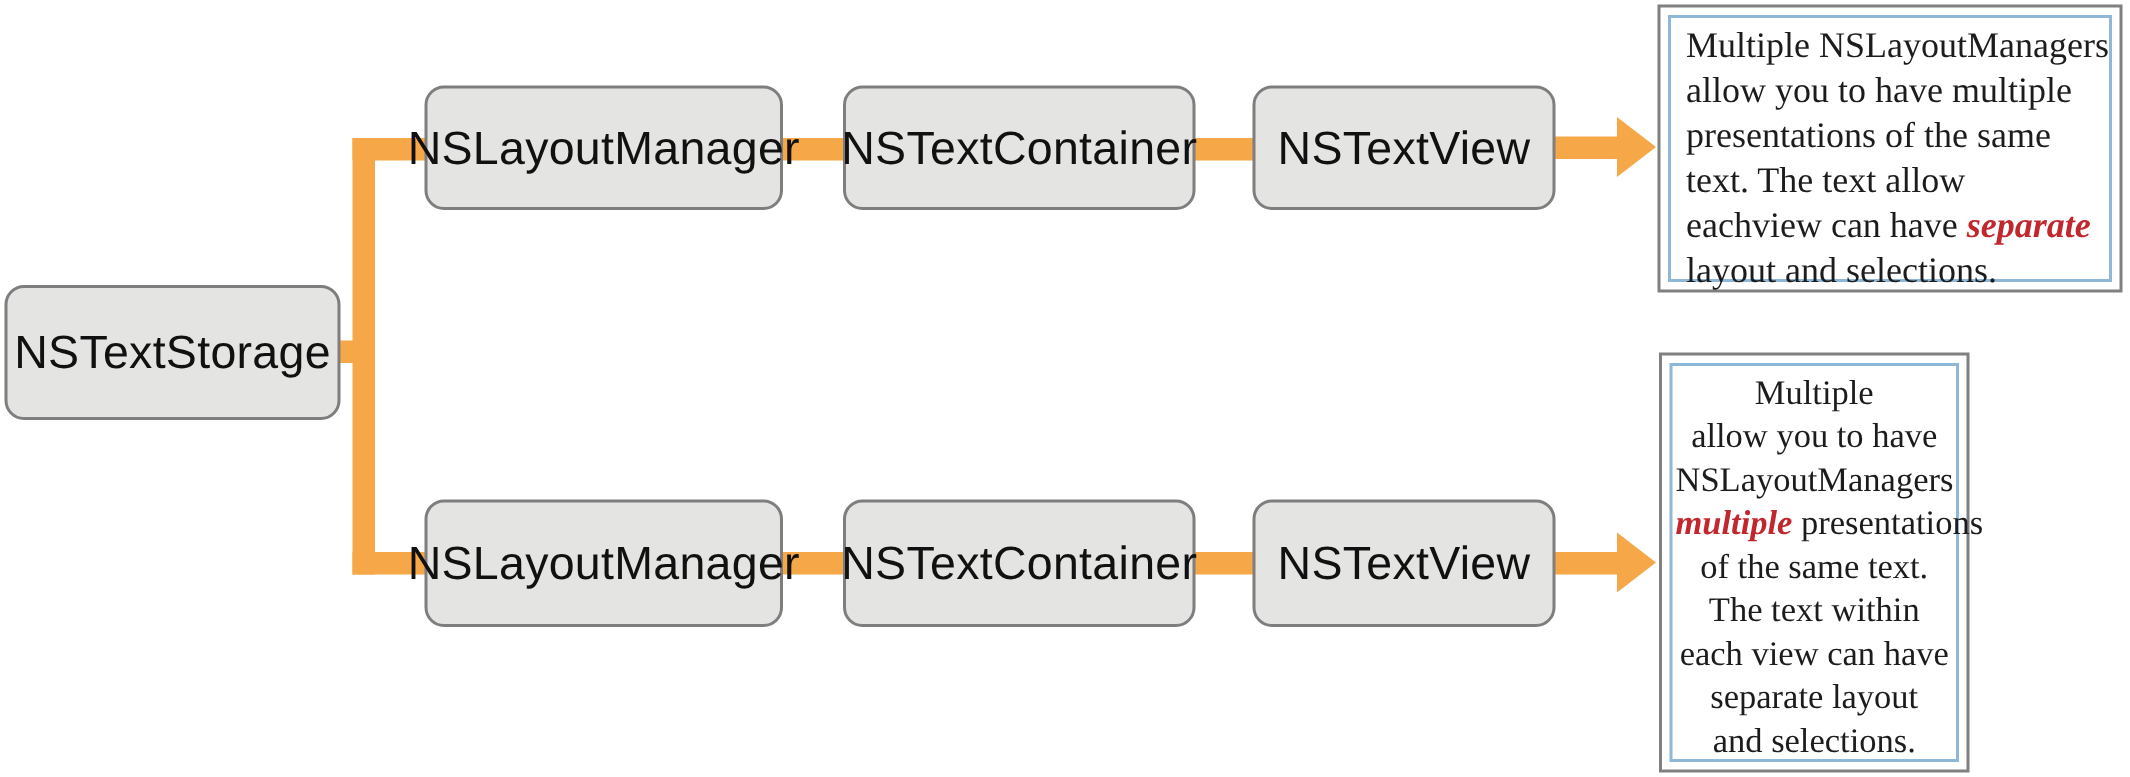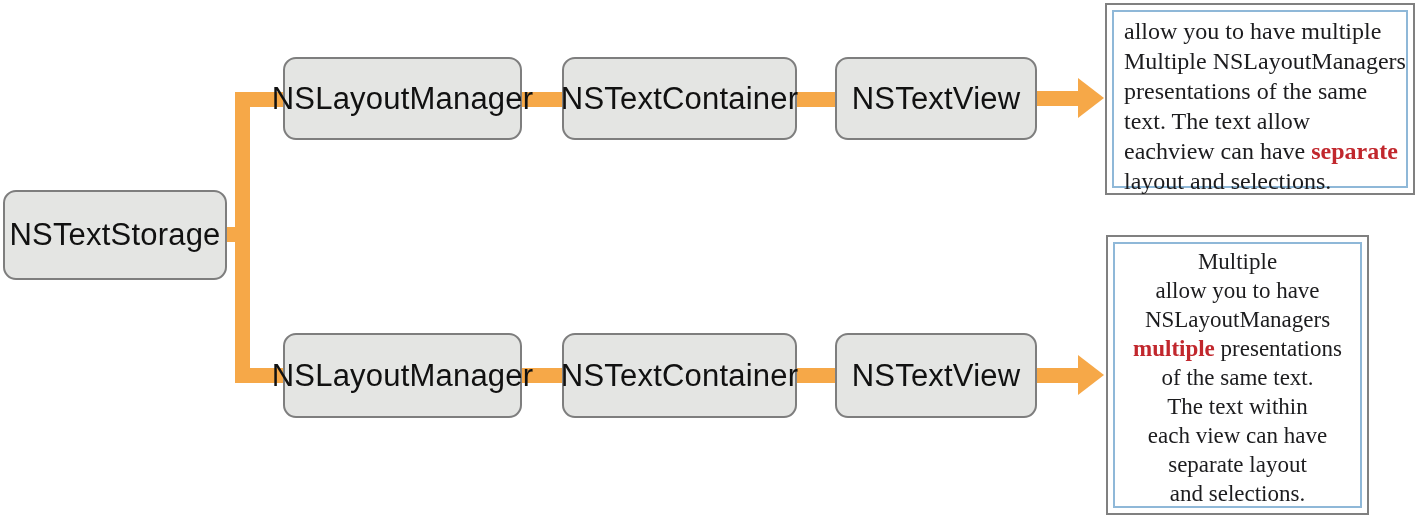--- a/index.html
+++ b/index.html
@@ -72,27 +72,28 @@
     padding:5px;
   }
   .note-inner{
     box-sizing:border-box;
     width:100%;height:100%;
     border:2px solid var(--note-inner-border);
     font-family:"Liberation Serif",serif;
     color:var(--note-text);
   }
   .note-top{left:1105px;top:3px;width:310px;height:192px;}
-  .note-bot{left:1106px;top:235px;width:263px;height:280px;}
+  .note-bot{left:1106px;top:235px;width:207px;height:280px;}
   .note-top .note-inner{padding:4px 6px 0 10px;font-size:24px;line-height:30px;text-align:left;}
   .note-bot .note-inner{padding:3px 2px 0 2px;font-size:23px;line-height:29px;text-align:center;}
   .note-line{white-space:nowrap;}
   .note-line .em{
     color:var(--emphasis);
     font-weight:bold;
+    font-style:italic;
   }
 </style>
 </head>
 <body>
 
 <div class="canvas">
 
   <div class="conn stub"></div>
   <div class="conn trunk"></div>
   <div class="conn elbow-top"></div>
@@ -109,22 +110,22 @@
   <div class="node n-storage">NSTextStorage</div>
   <div class="node n-lm-top">NSLayoutManager</div>
   <div class="node n-tc-top">NSTextContainer</div>
   <div class="node n-tv-top">NSTextView</div>
   <div class="node n-lm-bot">NSLayoutManager</div>
   <div class="node n-tc-bot">NSTextContainer</div>
   <div class="node n-tv-bot">NSTextView</div>
 
   <div class="note note-top">
     <div class="note-inner">
+        <div class="note-line"><span>Multiple NSLayoutManagers</span></div>
         <div class="note-line"><span>allow you to have multiple</span></div>
-        <div class="note-line"><span>Multiple NSLayoutManagers</span></div>
         <div class="note-line"><span>presentations of the same</span></div>
         <div class="note-line"><span>text. The text allow</span></div>
         <div class="note-line"><span>eachview can have </span><span class="em">separate</span></div>
         <div class="note-line"><span>layout and selections.</span></div>
       </div>
   </div>
   <div class="note note-bot">
     <div class="note-inner">
         <div class="note-line"><span>Multiple</span></div>
         <div class="note-line"><span>allow you to have</span></div>

